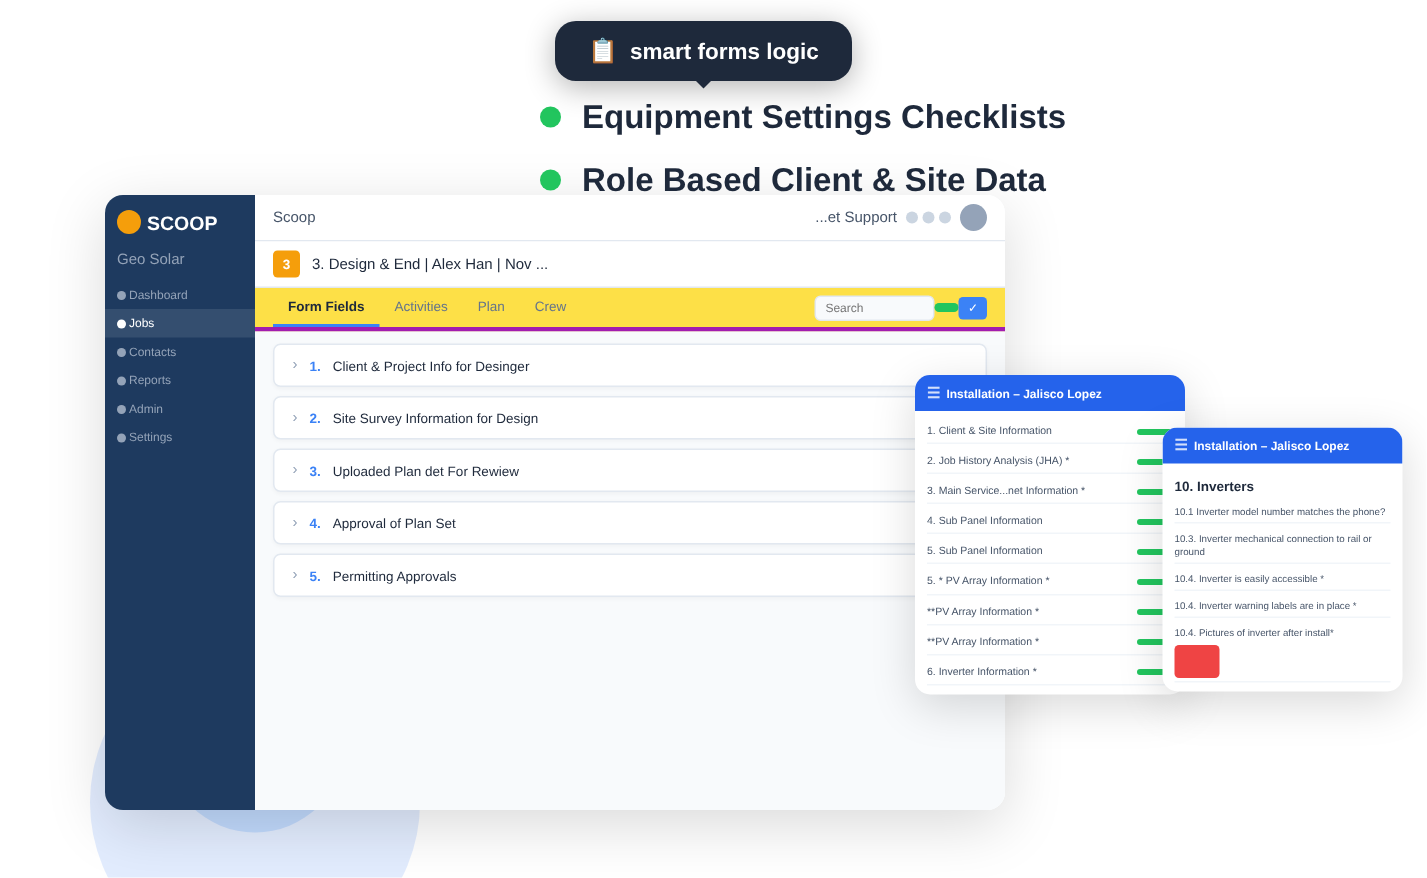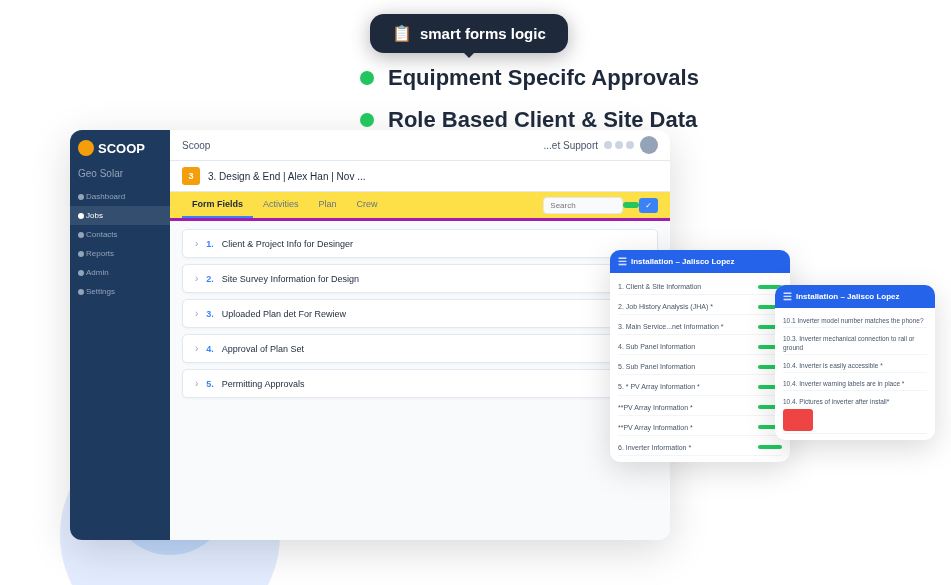--- a/index.html
+++ b/index.html
@@ -395,21 +395,21 @@
 <div class="bg-circle-blue bg-circle-2"></div>
 
 <div class="tooltip-bubble">
   <span class="tooltip-icon">📋</span>
   <span>smart forms logic</span>
 </div>
 
 <div class="feature-list">
   <div class="feature-item">
     <div class="feature-dot"></div>
-    <span class="feature-text">Equipment Specifc Approvals</span>
+    <span class="feature-text">Equipment Settings Checklists</span>
   </div>
   <div class="feature-item">
     <div class="feature-dot"></div>
     <span class="feature-text">Role Based Client &amp; Site Data</span>
   </div>
 </div>
 
 <div class="app-window">
 
   <div class="sidebar">
@@ -553,20 +553,21 @@
     </div>
   </div>
 </div>
 
 <div class="mobile-card mobile-card-2">
   <div class="mobile-header">
     <span class="mobile-menu-icon">☰</span>
     <span>Installation – Jalisco Lopez</span>
   </div>
   <div class="mobile-body">
+    <div class="mobile-section-title">10. Inverters</div>
     <div class="mobile-desc">10.1 Inverter model number matches the phone?</div>
     <div class="mobile-desc">10.3. Inverter mechanical connection to rail or ground</div>
     <div class="mobile-desc">10.4. Inverter is easily accessible *</div>
     <div class="mobile-desc">10.4. Inverter warning labels are in place *</div>
     <div class="mobile-desc">
       <span>10.4. Pictures of inverter after install*</span>
       <div class="mobile-img-placeholder"></div>
     </div>
   </div>
 </div>

